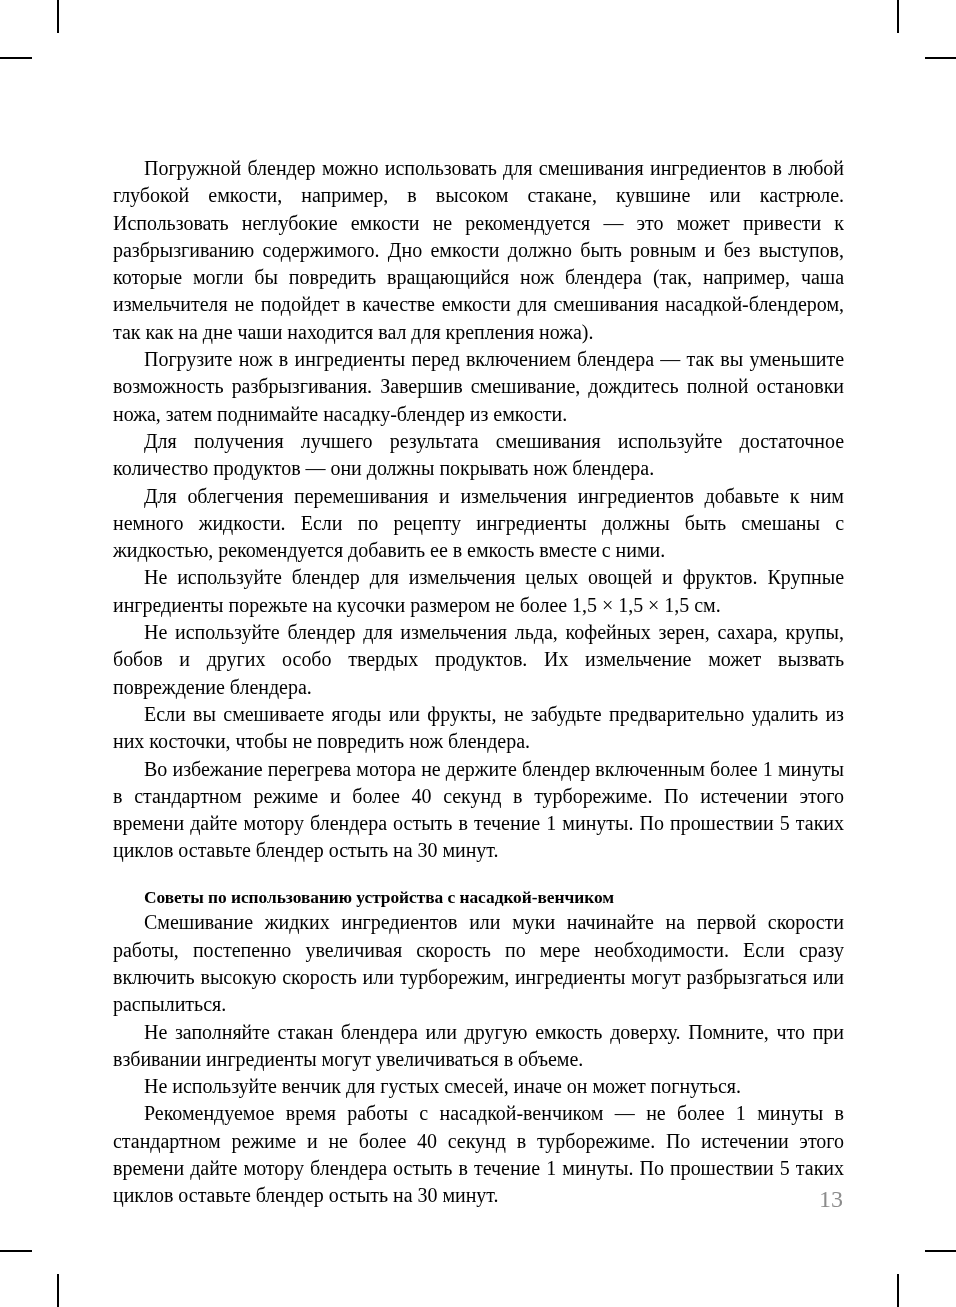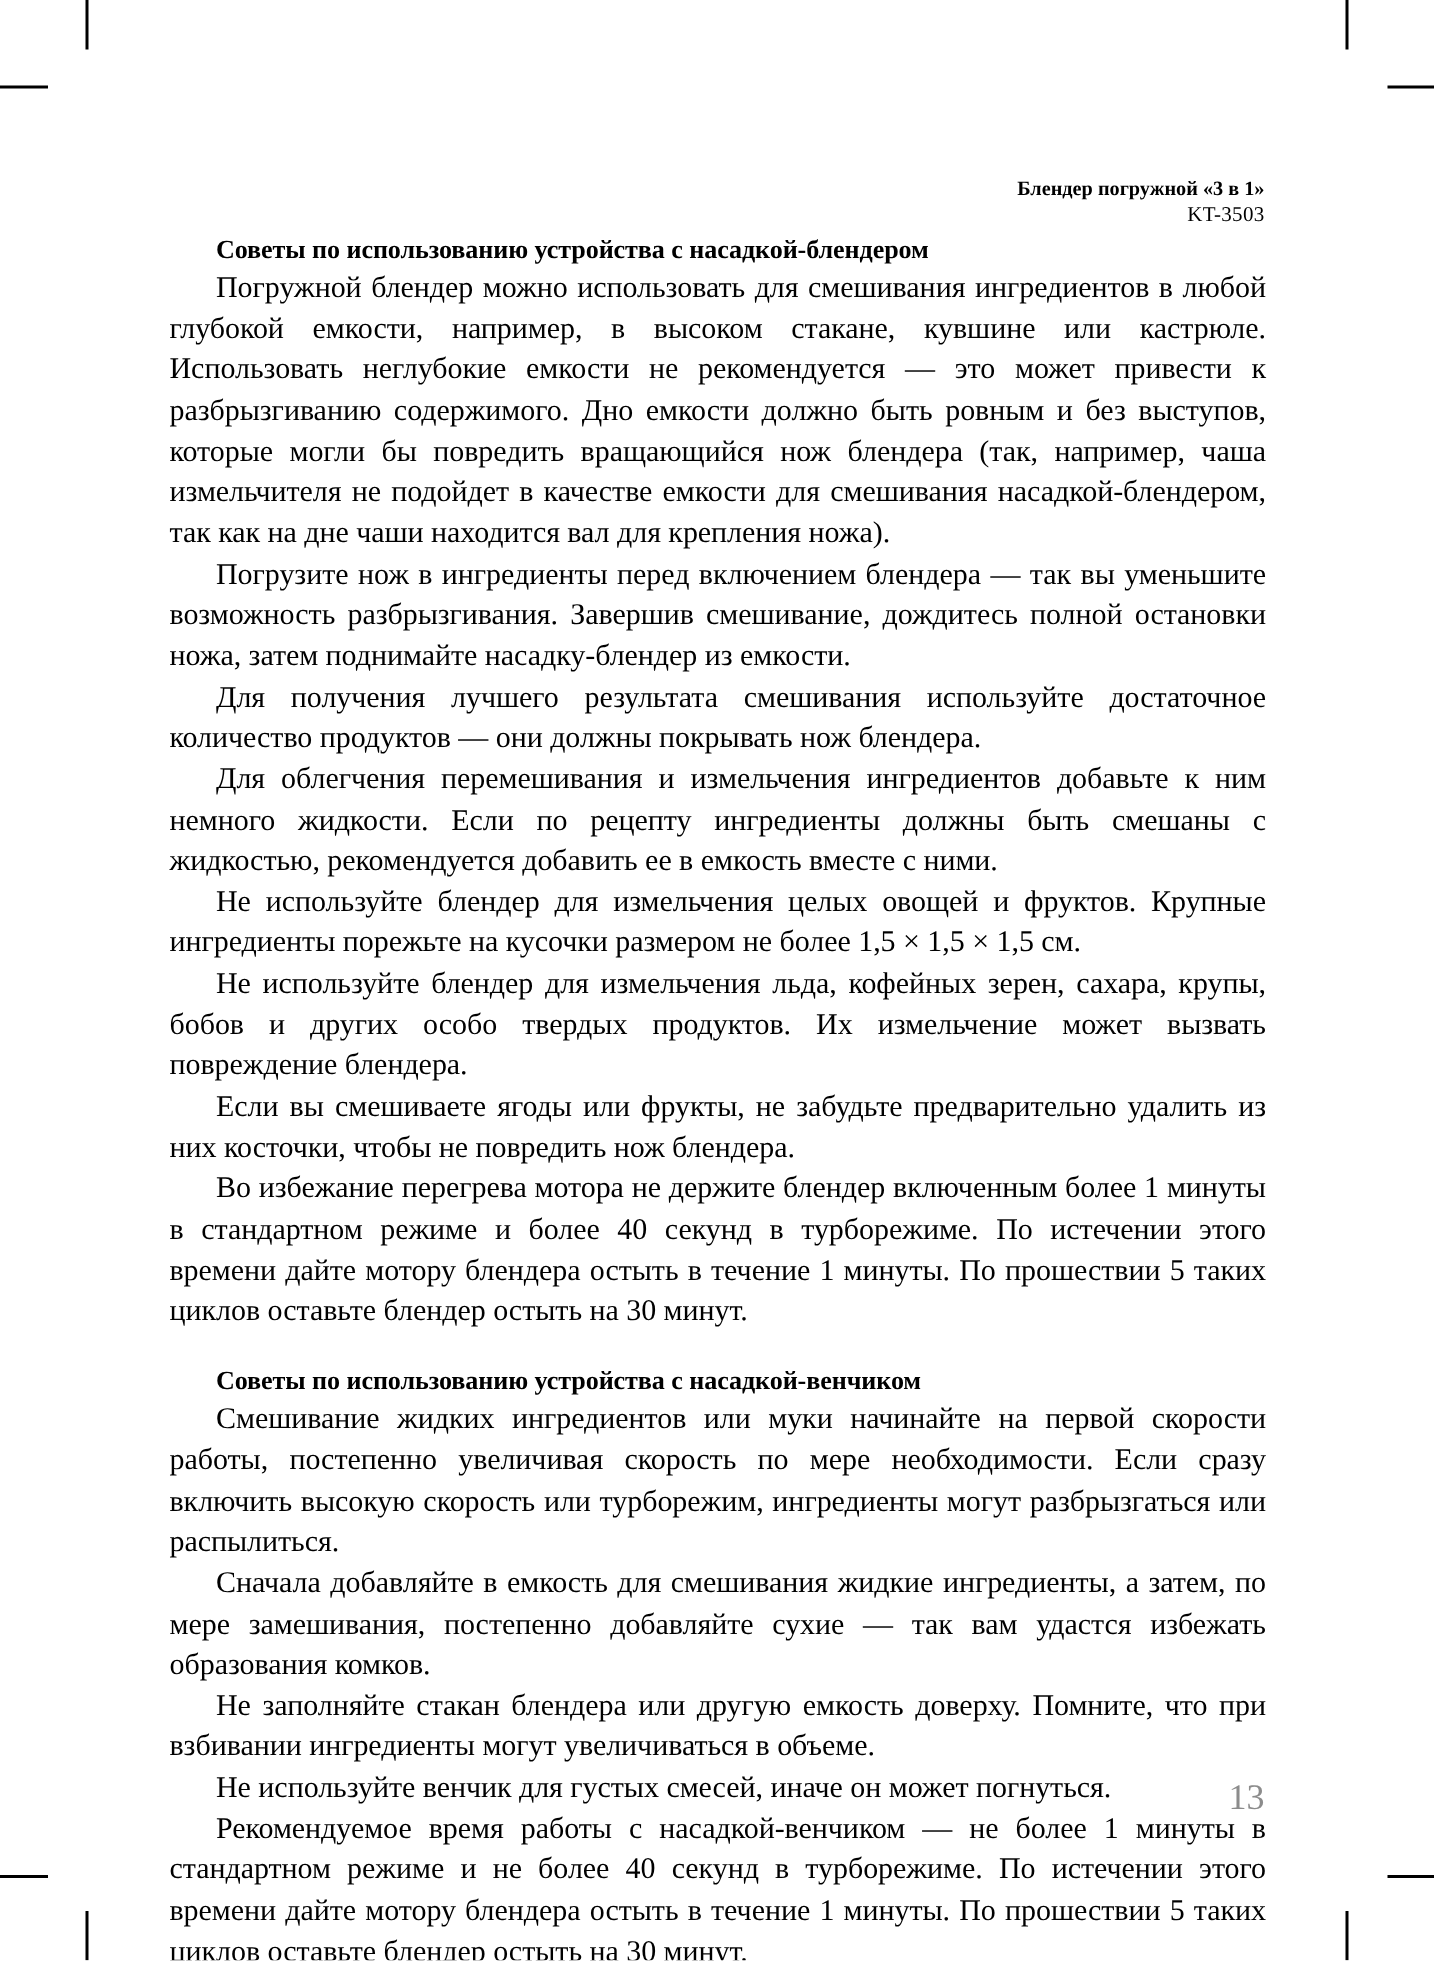--- a/index.html
+++ b/index.html
@@ -100,42 +100,36 @@
 
   <div class="crop v crop-tl-v"></div>
   <div class="crop h crop-tl-h"></div>
   <div class="crop v crop-tr-v"></div>
   <div class="crop h crop-tr-h"></div>
   <div class="crop v crop-bl-v"></div>
   <div class="crop h crop-bl-h"></div>
   <div class="crop v crop-br-v"></div>
   <div class="crop h crop-br-h"></div>
 
-  <div class="running-head">
-    <span class="rh-title">Блендер погружной «3 в 1»</span>
-    <span class="rh-model">KT-3503</span>
-  </div>
 
   <div class="column">
 
-    <h2 class="section-heading">Советы по использованию устройства с насадкой-блендером</h2>
 
     <p class="body-par">Погружной блендер можно использовать для смешивания ингредиентов в любой глубокой емкости, например, в высоком стакане, кувшине или кастрюле. Использовать неглубокие емкости не рекомендуется — это может привести к разбрызгиванию содержимого. Дно емкости должно быть ровным и без выступов, которые могли бы повредить вращающийся нож блендера (так, например, чаша измельчителя не подойдет в качестве емкости для смешивания насадкой-блендером, так как на дне чаши находится вал для крепления ножа).</p>
     <p class="body-par">Погрузите нож в ингредиенты перед включением блендера — так вы уменьшите возможность разбрызгивания. Завершив смешивание, дождитесь полной остановки ножа, затем поднимайте насадку-блендер из емкости.</p>
     <p class="body-par">Для получения лучшего результата смешивания используйте достаточное количество продуктов — они должны покрывать нож блендера.</p>
     <p class="body-par">Для облегчения перемешивания и измельчения ингредиентов добавьте к ним немного жидкости. Если по рецепту ингредиенты должны быть смешаны с жидкостью, рекомендуется добавить ее в емкость вместе с ними.</p>
     <p class="body-par">Не используйте блендер для измельчения целых овощей и фруктов. Крупные ингредиенты порежьте на кусочки размером не более 1,5 × 1,5 × 1,5 см.</p>
     <p class="body-par">Не используйте блендер для измельчения льда, кофейных зерен, сахара, крупы, бобов и других особо твердых продуктов. Их измельчение может вызвать повреждение блендера.</p>
     <p class="body-par">Если вы смешиваете ягоды или фрукты, не забудьте предварительно удалить из них косточки, чтобы не повредить нож блендера.</p>
     <p class="body-par">Во избежание перегрева мотора не держите блендер включенным более 1 минуты в стандартном режиме и более 40 секунд в турборежиме. По истечении этого времени дайте мотору блендера остыть в течение 1 минуты. По прошествии 5 таких циклов оставьте блендер остыть на 30 минут.</p>
 
     <h2 class="section-heading second">Советы по использованию устройства с насадкой-венчиком</h2>
 
     <p class="body-par">Смешивание жидких ингредиентов или муки начинайте на первой скорости работы, постепенно увеличивая скорость по мере необходимости. Если сразу включить высокую скорость или турборежим, ингредиенты могут разбрызгаться или распылиться.</p>
-    <p class="body-par">Сначала добавляйте в емкость для смешивания жидкие ингредиенты, а затем, по мере замешивания, постепенно добавляйте сухие — так вам удастся избежать образования комков.</p>
     <p class="body-par">Не заполняйте стакан блендера или другую емкость доверху. Помните, что при взбивании ингредиенты могут увеличиваться в объеме.</p>
     <p class="body-par">Не используйте венчик для густых смесей, иначе он может погнуться.</p>
     <p class="body-par">Рекомендуемое время работы с насадкой-венчиком — не более 1 минуты в стандартном режиме и не более 40 секунд в турборежиме. По истечении этого времени дайте мотору блендера остыть в течение 1 минуты. По прошествии 5 таких циклов оставьте блендер остыть на 30 минут.</p>
 
   </div>
 
   <div class="folio">13</div>
 
 </div>
 

